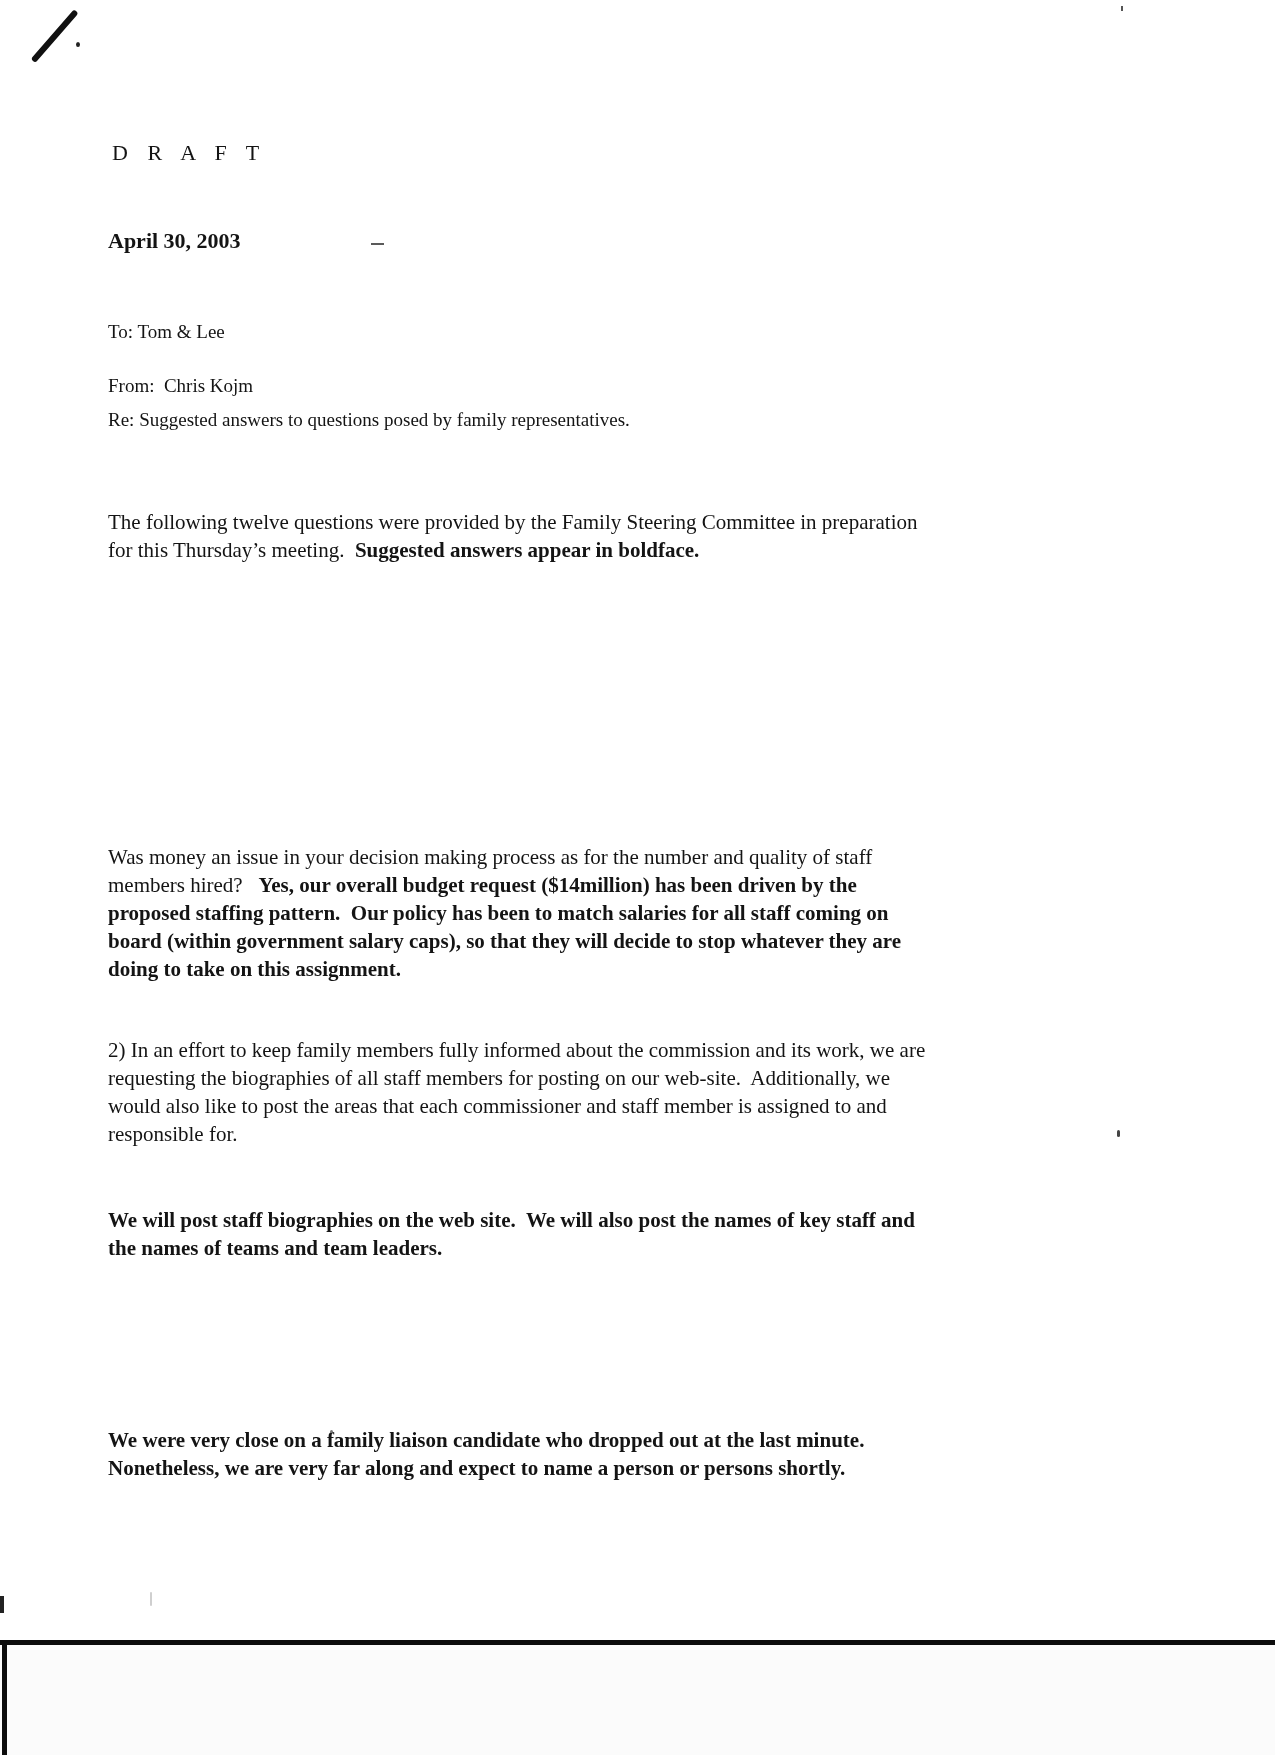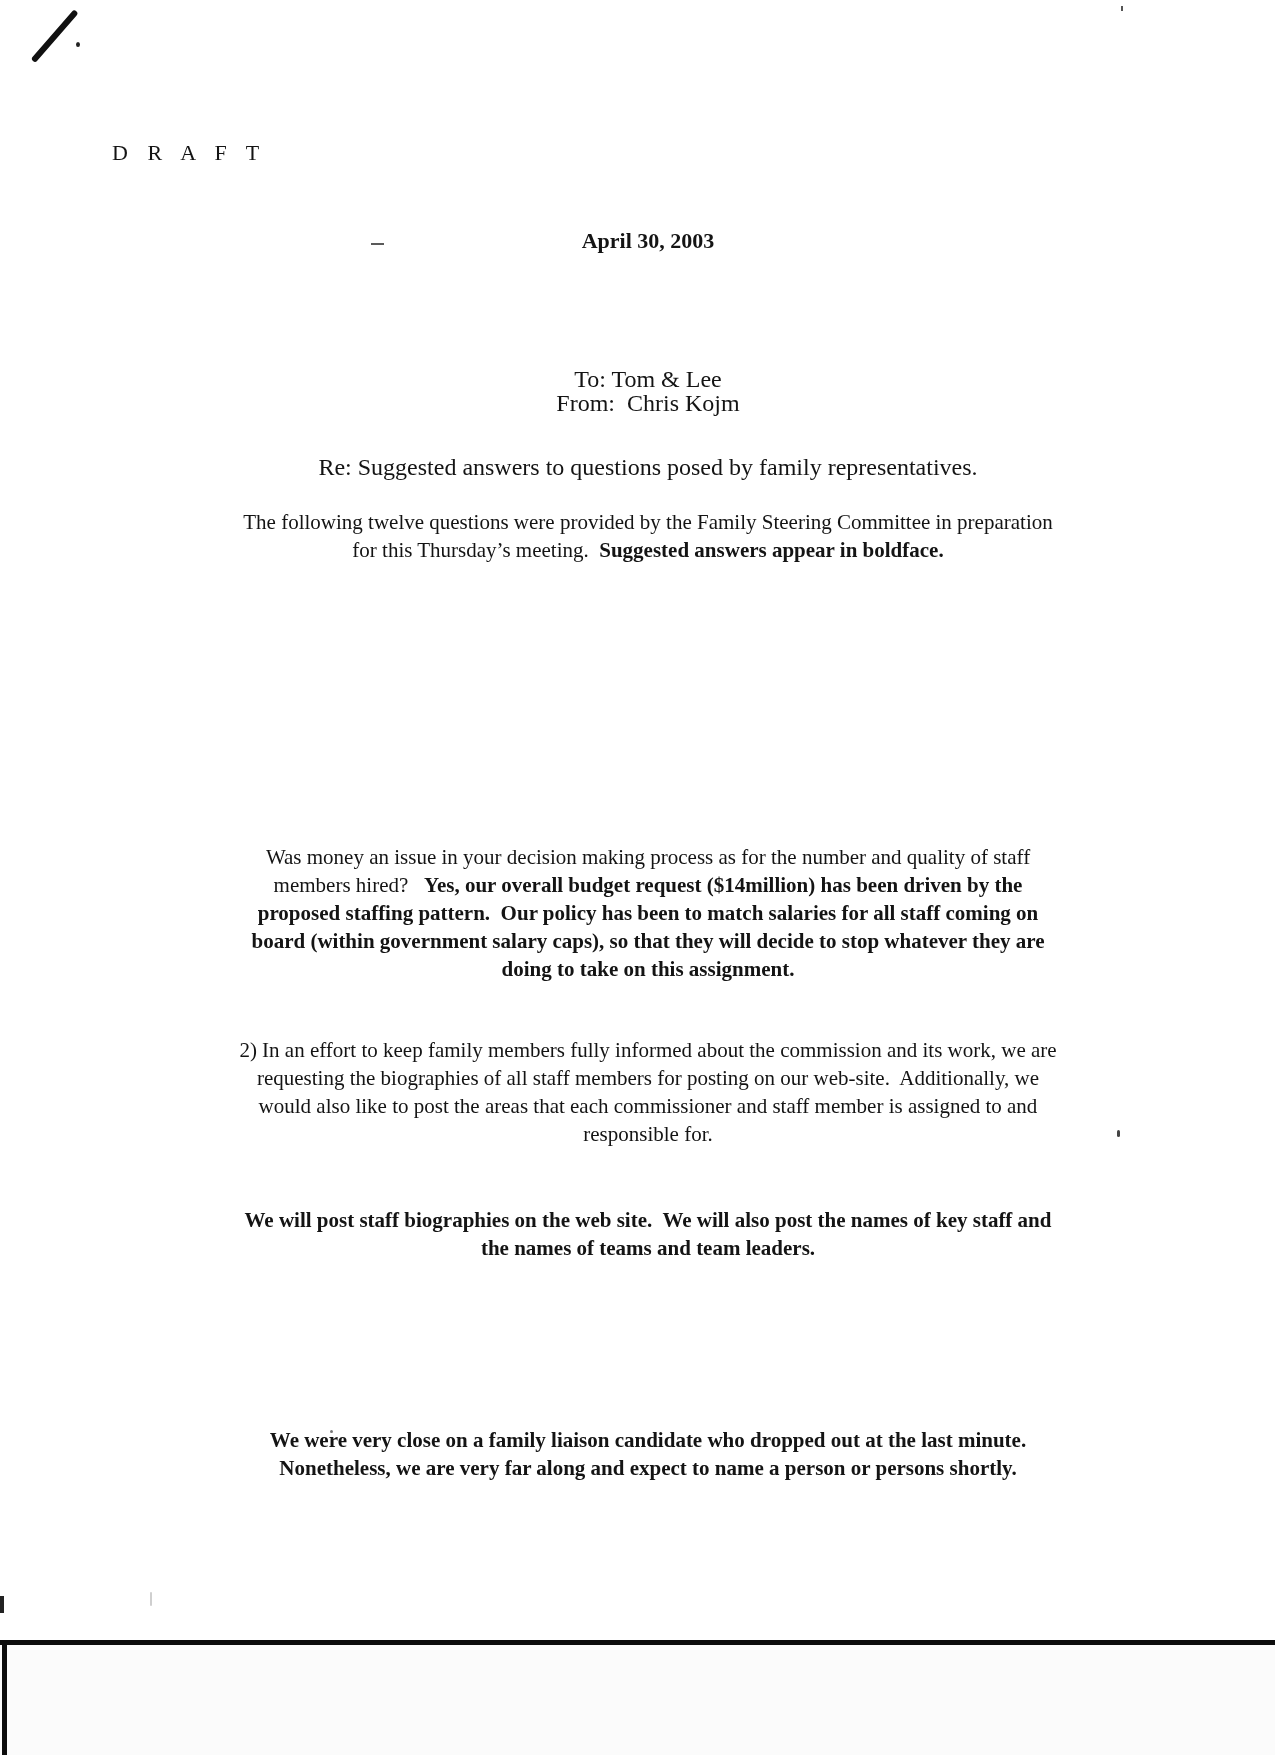--- a/index.html
+++ b/index.html
@@ -4,40 +4,39 @@
 <style>
   html, body { margin: 0; padding: 0; background: #e8e8e8; }
   .page {
     position: relative;
     width: 1275px;
     height: 1755px;
     background: #ffffff;
     font-family: "Liberation Serif", "DejaVu Serif", serif;
     color: #141414;
     overflow: hidden;
-    text-align: center;
   }
   .block {
     position: absolute;
     left: 108px;
     width: 1080px;
     font-size: 21px;
     line-height: 28px;
     white-space: pre-wrap;
   }
   .b { font-weight: 700; }
   .draft {
     position: absolute;
     left: 112px;
     top: 140px;
     font-size: 22px;
     letter-spacing: 7px;
     white-space: pre;
   }
-  .hdrline { font-size: 24px; margin-top: 47px; }
+  .hdrline { font-size: 19px; }
   .date { font-size: 22px; font-weight: bold; }
   
   .slash {
     position: absolute;
     left: 33px;
     top: 58px;
     width: 66px;
     height: 6px;
     background: #111;
     border-radius: 3px;
@@ -100,21 +99,21 @@
 
   <div class="slash"></div>
   <div class="slash-dot"></div>
 
   <div class="draft">D R A F T</div>
 
   <div class="block date" style="top:227px">April 30, 2003</div>
   <div class="date-dash"></div>
 
   <div class="block hdrline" style="top:318px">To: Tom &amp; Lee</div>
-  <div class="block hdrline" style="top:342px">From:  Chris Kojm</div>
+  <div class="block hdrline" style="top:372px">From:  Chris Kojm</div>
   <div class="block hdrline" style="top:406px">Re: Suggested answers to questions posed by family representatives.</div>
 
   <div class="block" style="top:508px"><span>The following twelve questions were provided by the Family Steering Committee in preparation
 for this Thursday’s meeting.  </span><span class="b">Suggested answers appear in boldface.</span></div>
 
 
 
   <div class="block" style="top:843px"><span>Was money an issue in your decision making process as for the number and quality of staff
 members hired?   </span><span class="b">Yes, our overall budget request ($14million) has been driven by the
 proposed staffing pattern.  Our policy has been to match salaries for all staff coming on

